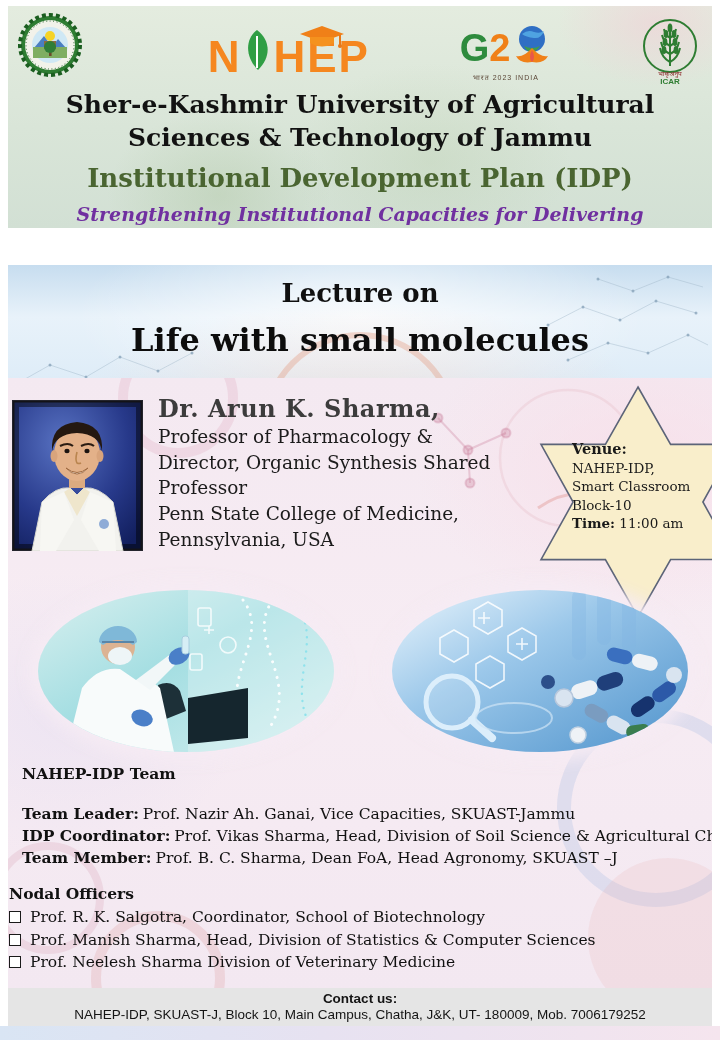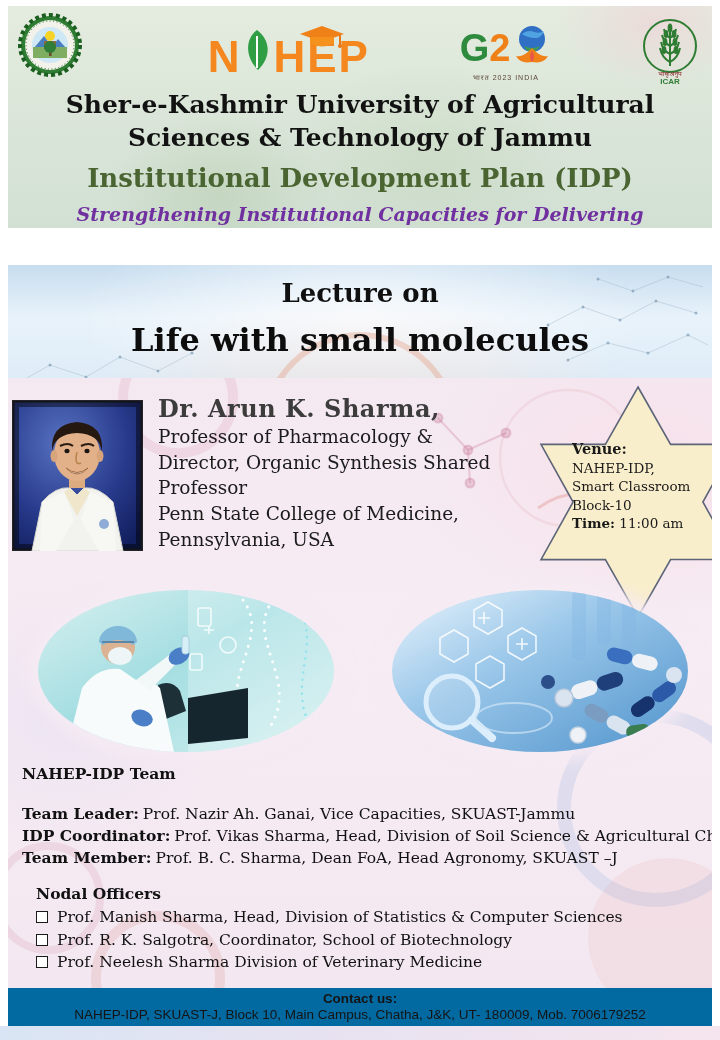--- a/index.html
+++ b/index.html
@@ -66,28 +66,28 @@
         box-shadow:0 0 16px 10px rgba(246,235,243,.95), inset 0 0 18px 8px rgba(246,235,243,.55);}
   .oval svg{display:block;}
   .oval-left{left:30px;top:212px;}
   .oval-right{left:384px;top:212px;}
 
   .team{position:absolute;left:14px;right:10px;top:386px;color:#111;}
   .team-heading{font-size:15.5px;font-weight:bold;margin-bottom:20px;}
   .team-row{font-size:15.5px;line-height:22px;white-space:nowrap;}
   .team-row b{margin-right:4px;}
 
-  .nodal{position:absolute;left:28px;right:10px;top:506px;color:#111;}
+  .nodal{position:absolute;left:1px;right:10px;top:506px;color:#111;}
   .nodal-heading{font-size:15.5px;font-weight:bold;margin-bottom:3px;}
   .nodal-row{font-size:15.5px;line-height:22.5px;white-space:nowrap;}
   .sq{display:inline-block;width:10px;height:10px;border:1.6px solid #1a1a1a;margin-right:9px;
       transform:translateY(1px);background:#fff;}
 
   
-  .footer{position:absolute;left:8px;right:8px;top:988px;height:38px;background:#0369a1;text-align:center;
+  .footer{position:absolute;left:8px;right:8px;top:988px;height:38px;background:#e5e5e5;text-align:center;
           font-family:"Liberation Sans",sans-serif;color:#141414;}
   .contact-label{font-size:13.5px;font-weight:bold;padding-top:3px;}
   .contact-address{font-size:13.5px;margin-top:1px;}
   .bottom-strip{position:absolute;left:0;right:0;top:1026px;height:14px;
       background:linear-gradient(90deg,#d9e5f4,#e7e2f1 45%,#f5e5ee);}
 </style>
 </head>
 <body>
 
 <div class="poster">
@@ -401,23 +401,23 @@
         <b>Team Leader:</b><span>Prof. Nazir Ah. Ganai, Vice Capacities, SKUAST-Jammu</span></div>
       <div class="team-row">
         <b>IDP Coordinator:</b><span>Prof. Vikas Sharma, Head, Division of Soil Science &amp; Agricultural Chem. SKUAST-J</span></div>
       <div class="team-row">
         <b>Team Member:</b><span>Prof. B. C. Sharma, Dean FoA, Head Agronomy, SKUAST –J</span></div>
     </div>
 
     <div class="nodal">
       <div class="nodal-heading">Nodal Officers</div>
       <div class="nodal-row">
+        <span class="sq"></span><span>Prof. R. K. Salgotra, Coordinator, School of Biotechnology</span></div>
+      <div class="nodal-row">
         <span class="sq"></span><span>Prof. Manish Sharma, Head, Division of Statistics &amp; Computer Sciences</span></div>
-      <div class="nodal-row">
-        <span class="sq"></span><span>Prof. R. K. Salgotra, Coordinator, School of Biotechnology</span></div>
       <div class="nodal-row">
         <span class="sq"></span><span>Prof. Neelesh Sharma Division of Veterinary Medicine</span></div>
     </div>
   </div>
 
   <div class="footer">
     <div class="contact-label">Contact us:</div>
     <div class="contact-address">NAHEP-IDP, SKUAST-J, Block 10, Main Campus, Chatha, J&amp;K, UT- 180009, Mob. 7006179252</div>
   </div>
   <div class="bottom-strip"></div>

